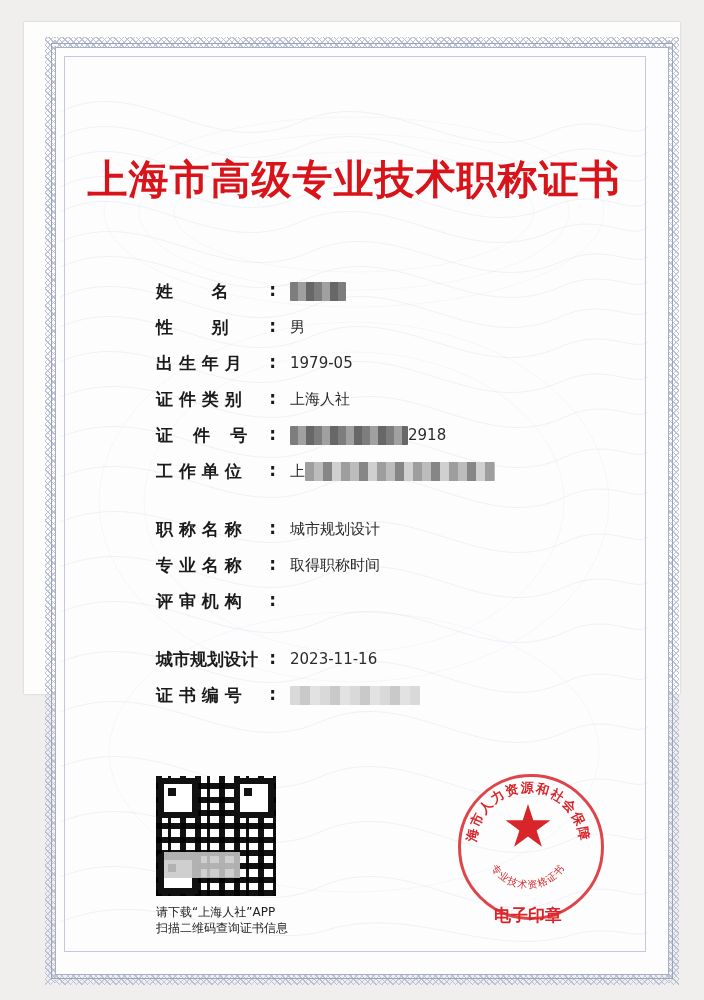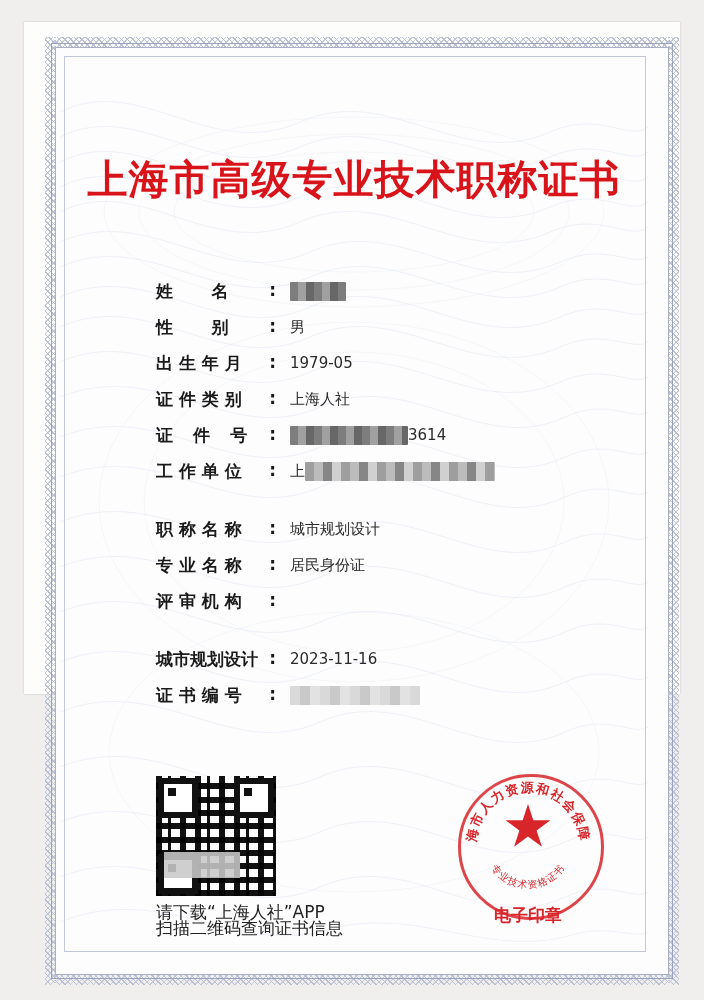--- a/index.html
+++ b/index.html
@@ -200,25 +200,24 @@
   .qr-blur {
     position: absolute;
     left: 8px;
     top: 76px;
     width: 76px;
     height: 26px;
     background: rgba(200,200,200,0.88);
   }
   .qr-caption {
     margin-top: 8px;
-    font-size: 17px;
+    font-size: 12px;
     line-height: 16px;
     color: #222;
     white-space: nowrap;
-    text-align: center;
   }
 
   
   .seal {
     position: absolute;
     left: 398px;
     top: 722px;
     width: 146px;
     height: 146px;
   }
@@ -334,21 +333,21 @@
         </div>
 
         <div class="field-row">
           <div class="field-label">
             <span class="lbl-text">证</span>
               <span class="lbl-text">件</span>
               <span class="lbl-text">号</span>
               <span class="colon">:</span>
           </div>
           <div class="field-value">
-            <span class="redact dark" style="width:118px"></span><span>3614</span>
+            <span class="redact dark" style="width:118px"></span><span>2918</span>
           </div>
         </div>
 
         <div class="field-row">
           <div class="field-label">
             <span class="lbl-text">工 作 单 位</span>
               <span class="colon">:</span>
           </div>
           <div class="field-value">
             <span>上</span><span class="redact" style="width:190px"></span>
@@ -363,21 +362,21 @@
               <span class="colon">:</span>
           </div>
           <div class="field-value">城市规划设计</div>
         </div>
 
         <div class="field-row">
           <div class="field-label">
             <span class="lbl-text">专 业 名 称</span>
               <span class="colon">:</span>
           </div>
-          <div class="field-value">居民身份证</div>
+          <div class="field-value">取得职称时间</div>
         </div>
 
         <div class="field-row">
           <div class="field-label">
             <span class="lbl-text">评 审 机 构</span>
               <span class="colon">:</span>
           </div>
         </div>
 
         <div class="gap-lg"></div>

